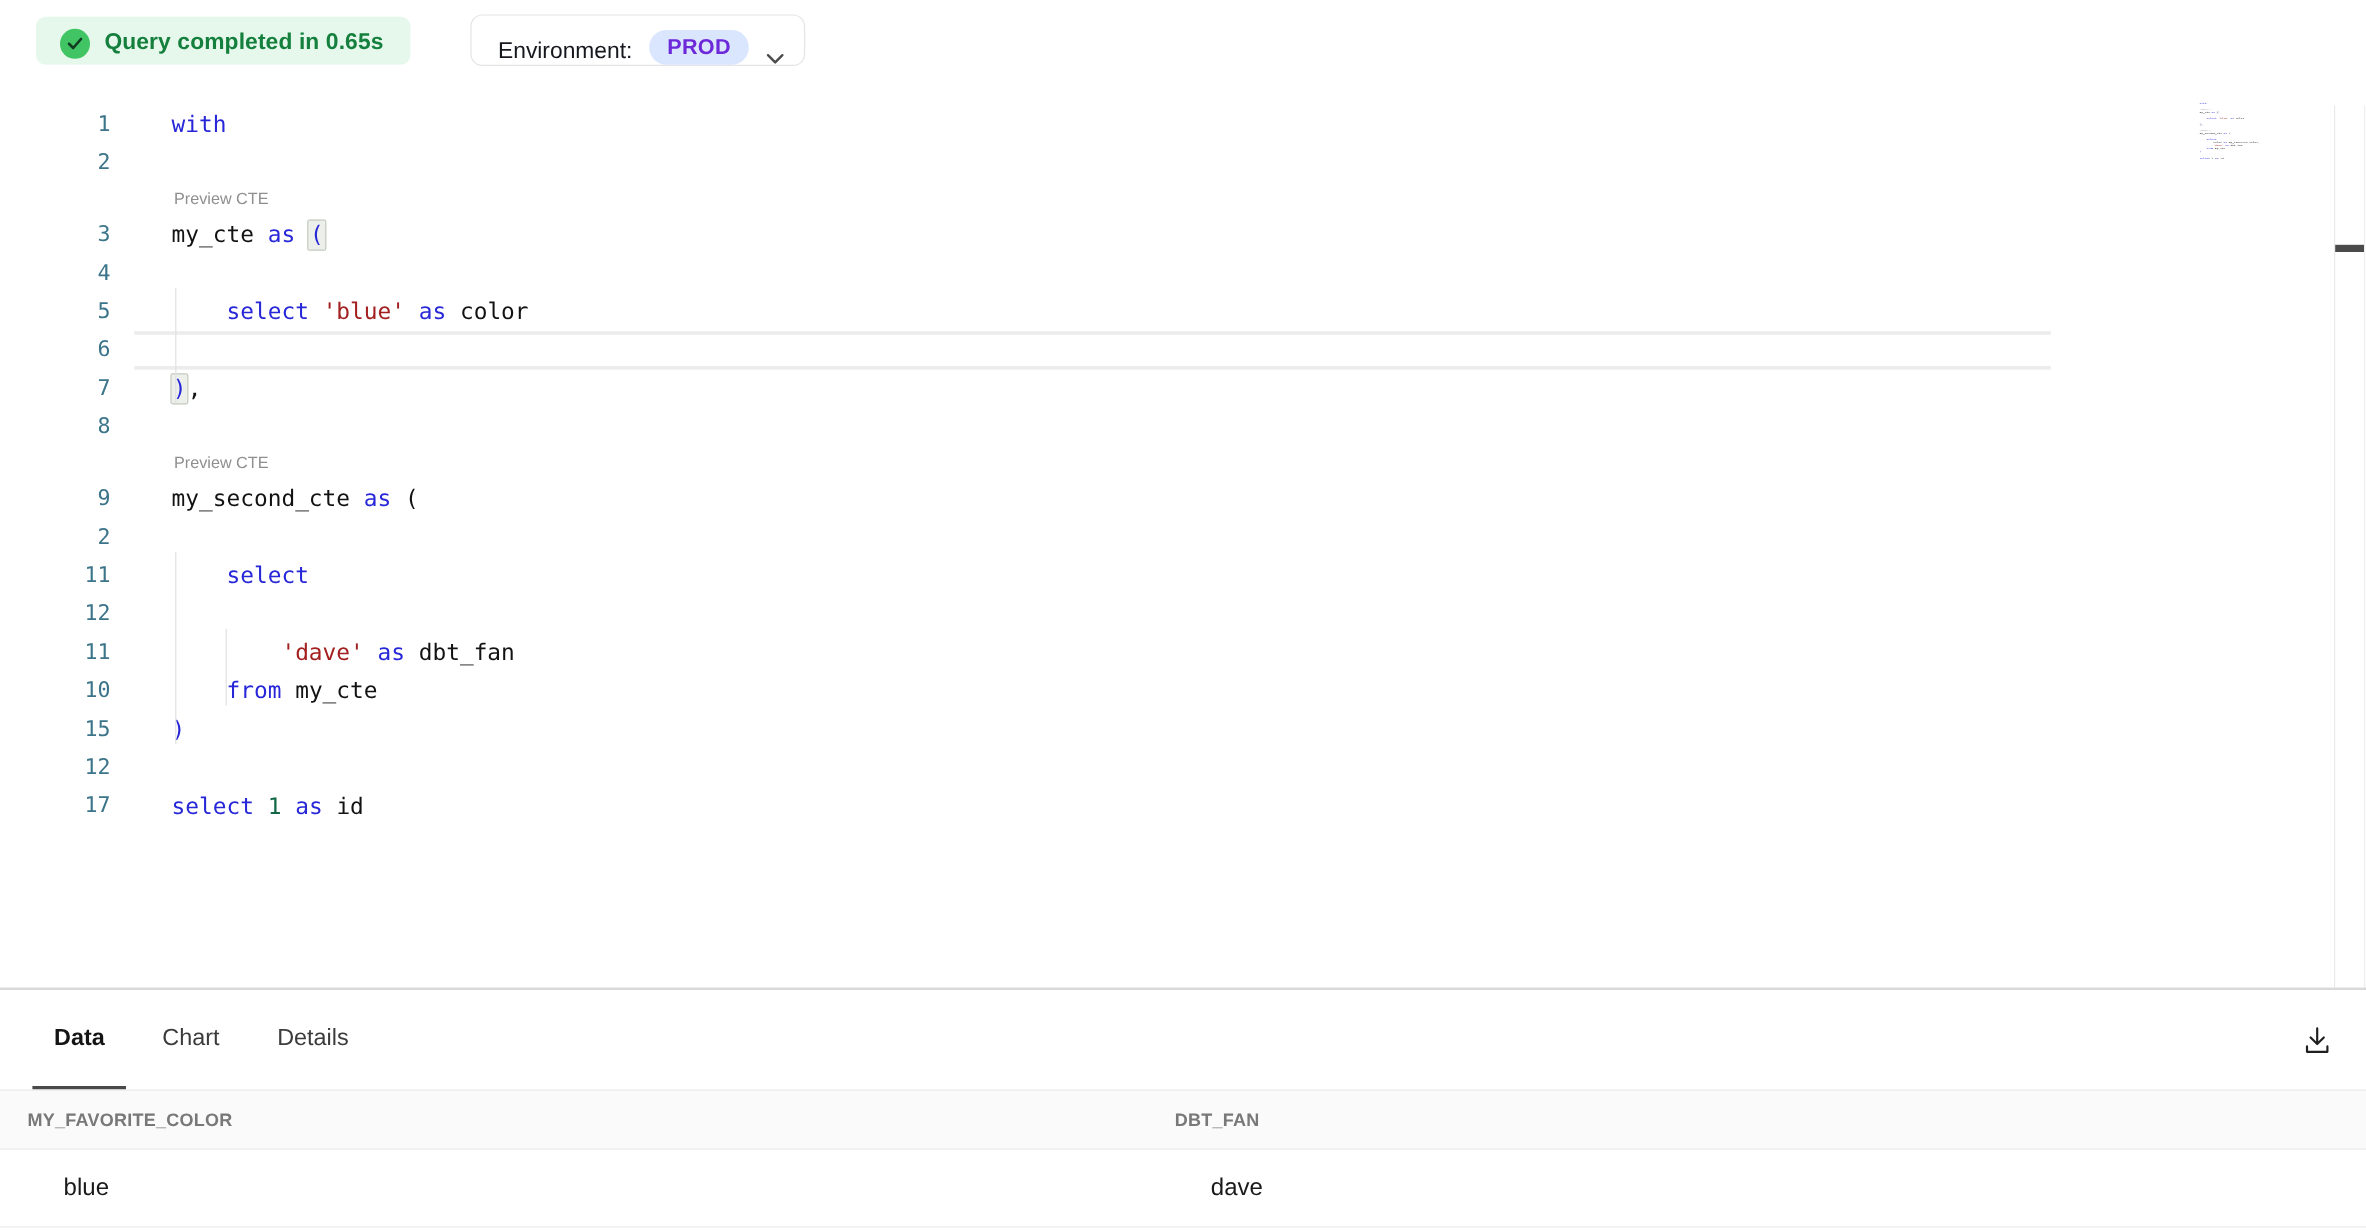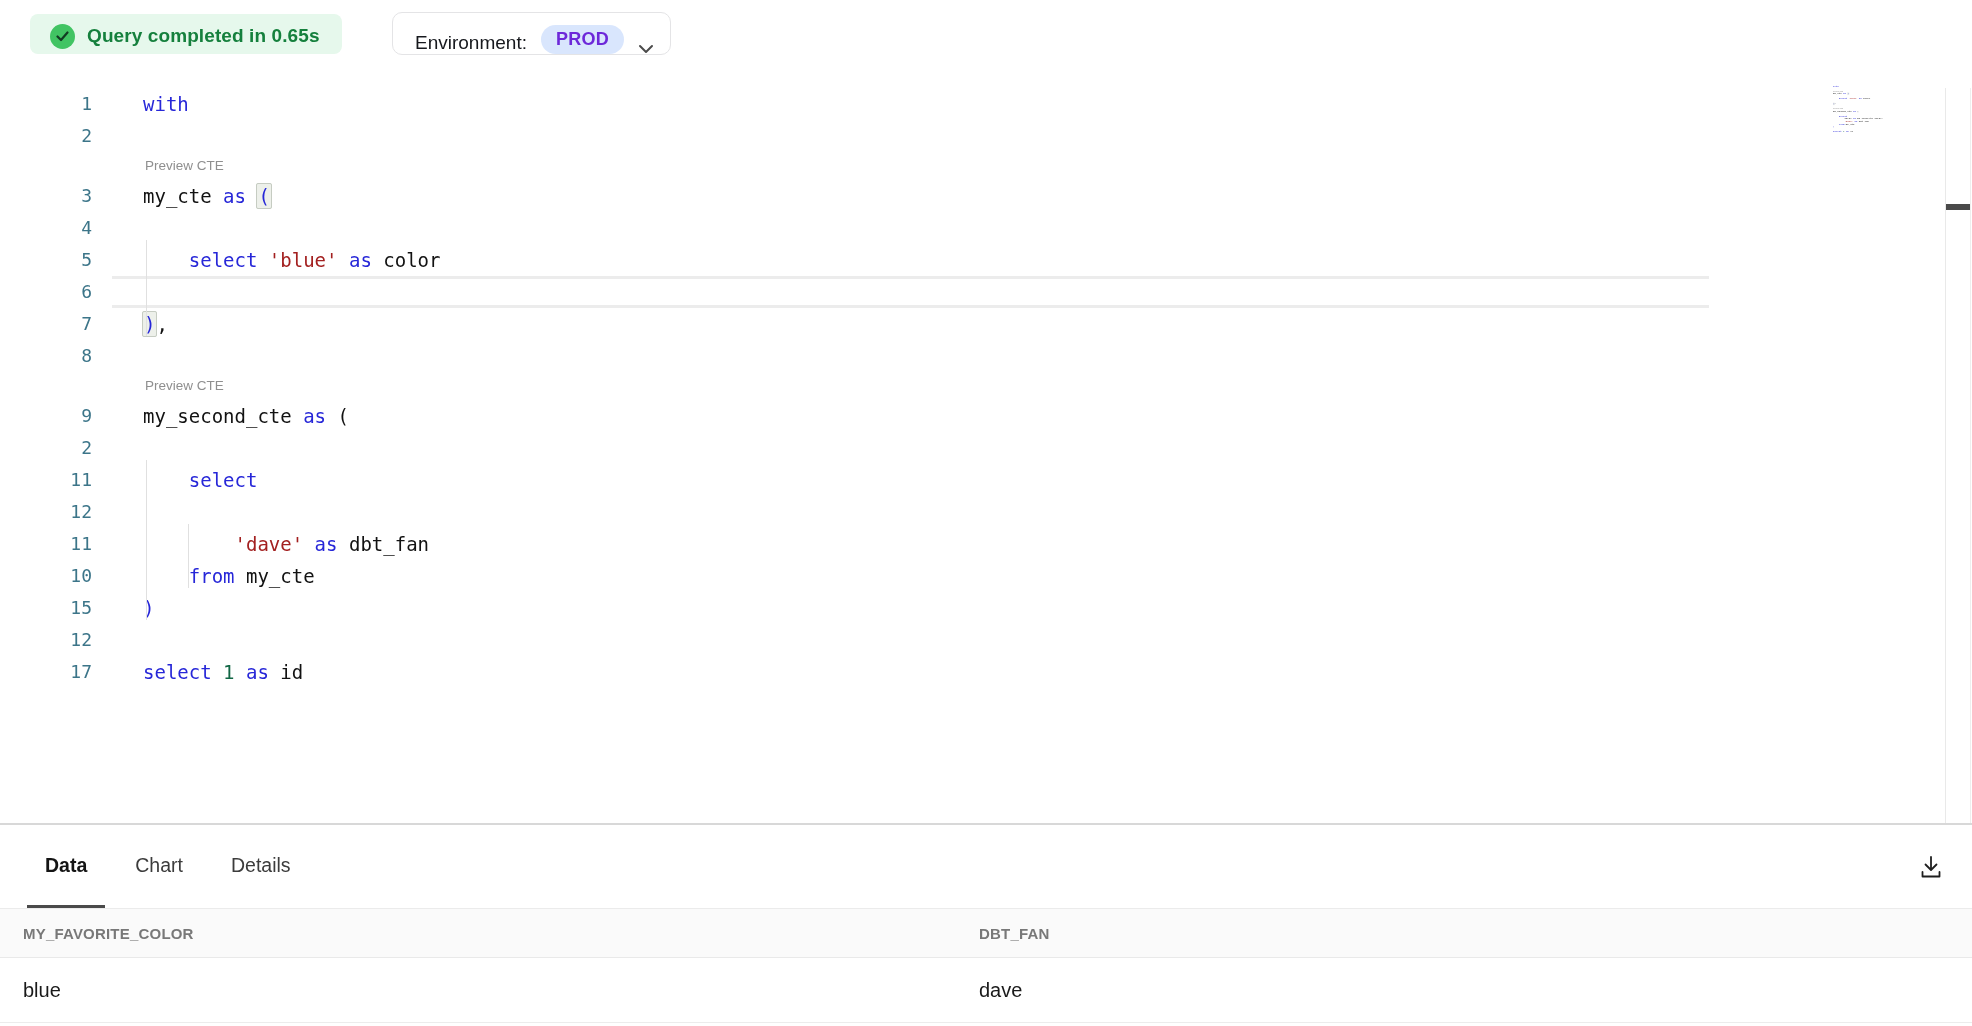--- a/index.html
+++ b/index.html
@@ -66,21 +66,21 @@
   .tabbar{position:absolute; left:0; top:0; width:1972px; height:83px;}
   .tabs{display:flex; height:100%; padding-left:27px;}
   .tab{height:100%; display:flex; align-items:center; padding:0 18px; margin-right:12px;
     font-size:19.5px; color:#3c3c3c; font-weight:500; cursor:pointer; border-bottom:3px solid transparent;}
   .tab.active{color:#141414; font-weight:700; border-bottom:3px solid #4a4a4a;}
   .download-btn{position:absolute; right:23px; top:24px; width:36px; height:36px;
     display:flex; align-items:center; justify-content:center; cursor:pointer; border-radius:6px;}
   .thead{position:absolute; left:0; top:83px; width:1972px; height:50px; background:#fafafa;
     border-top:1px solid #ebebeb; border-bottom:1px solid #e9e9e9; display:flex; align-items:center;}
   .tbody-row{position:absolute; left:0; top:134px; width:1972px; height:64px;
-    border-bottom:1px solid #ececec; display:flex; align-items:center; background:#fff;}
+    border-bottom:1px solid #ececec; display:flex; align-items:center; background:#fff;justify-content:center;}
   .col{flex:0 0 956px; padding-left:23px; overflow:hidden;}
   .thead .col{font-size:15px; color:#787878; letter-spacing:.2px;font-weight:bold;}
   .tbody-row .col{font-size:20px; color:#1a1a1a;}
 
   svg{display:block;}
 </style>
 </head>
 <body>
 
 <div class="topbar">

